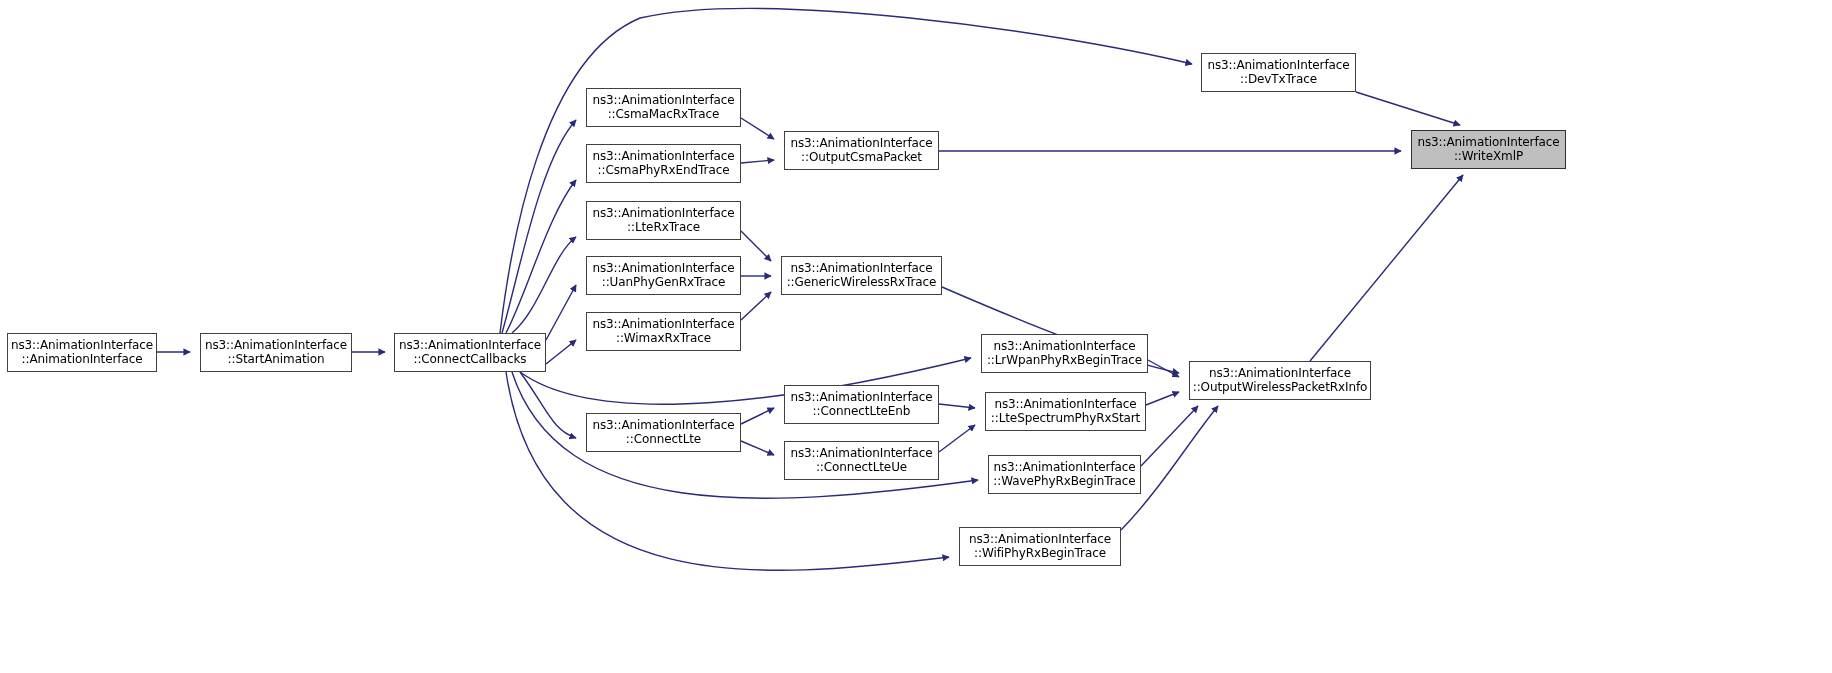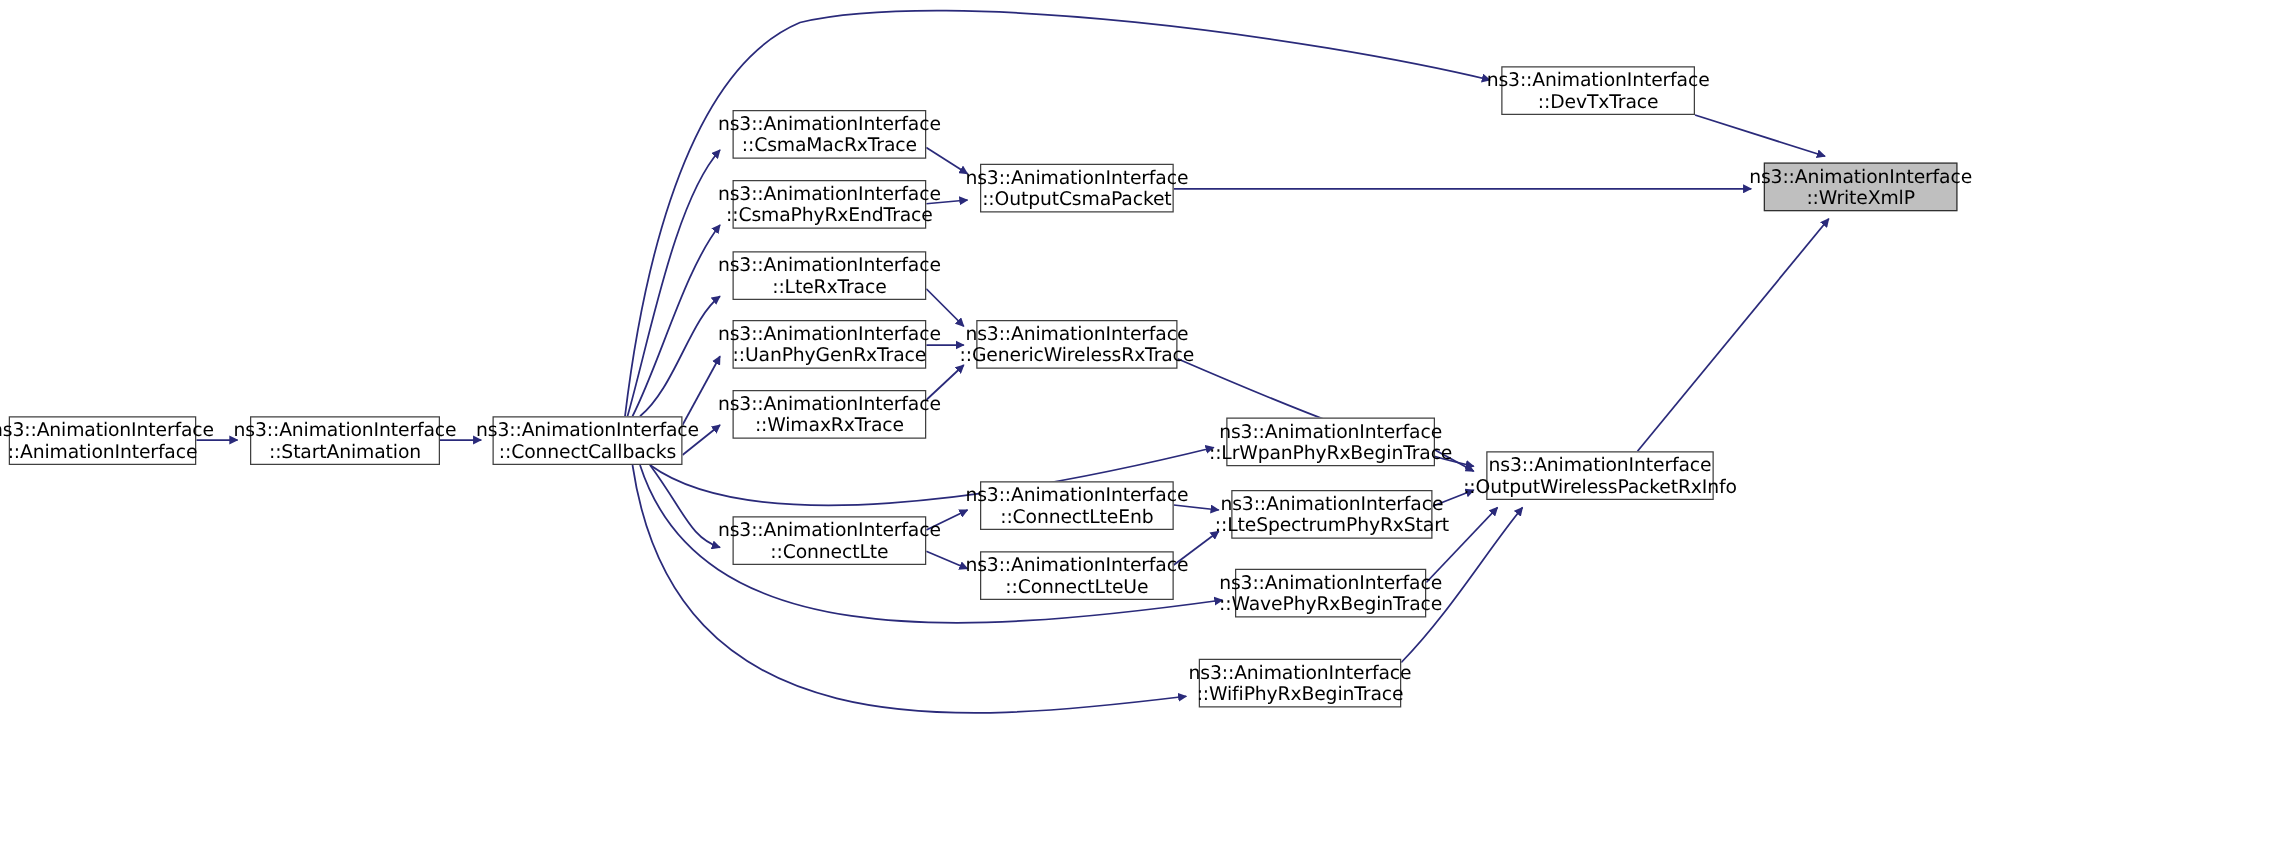--- a/index.html
+++ b/index.html
@@ -26,21 +26,21 @@
     position: absolute;
     box-sizing: border-box;
     border: 1px solid #404040;
     background: #ffffff;
     display: flex;
     align-items: center;
     justify-content: center;
     text-align: center;
     line-height: 1.12;
     color: #000000;
-    font-size: 15px;
+    font-size: 12px;
     letter-spacing: -0.1px;
     white-space: pre-line;
     z-index: 2;
   }
   .node.highlight {
     background: #bfbfbf;
     border-color: #303030;
   }
   .node-label {
     display: block;

